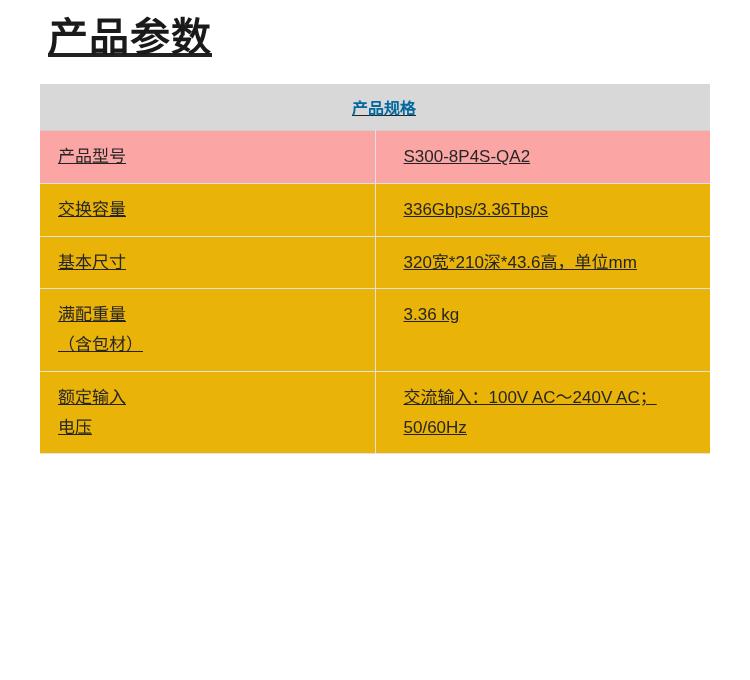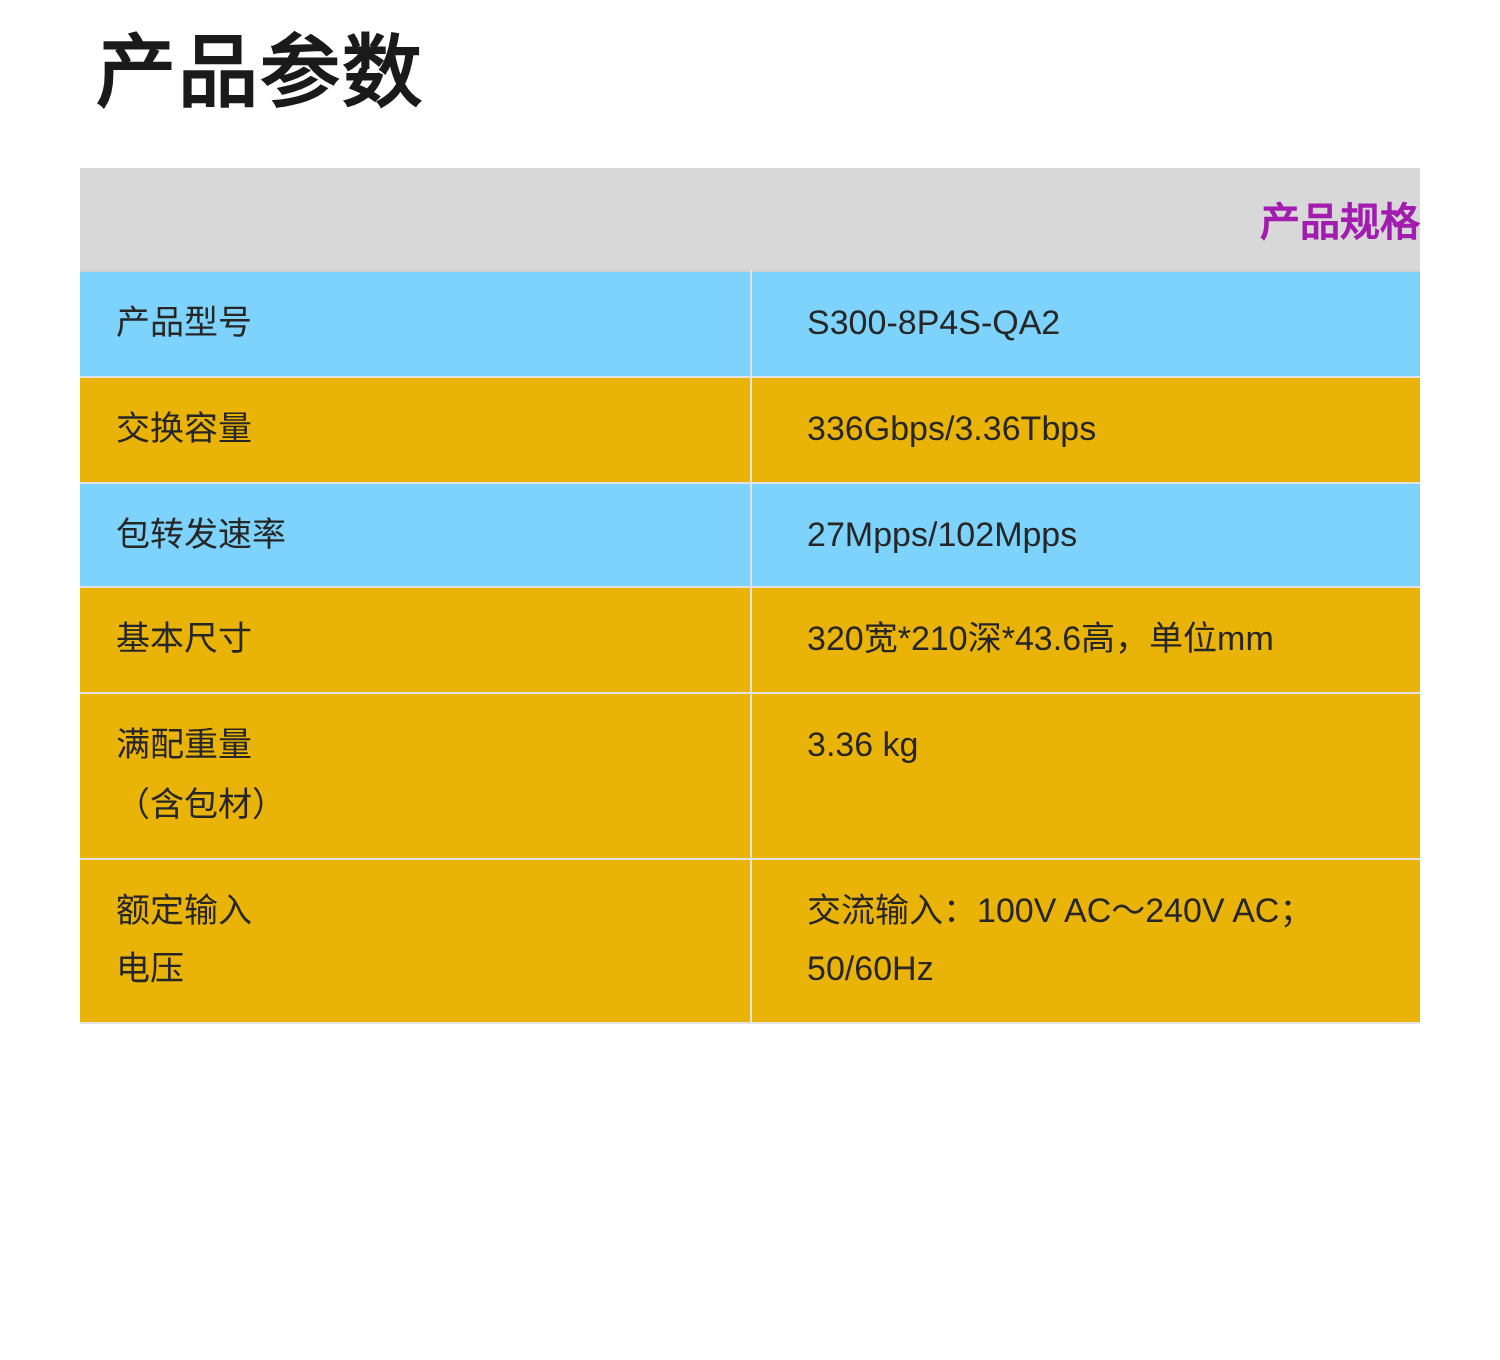--- a/index.html
+++ b/index.html
@@ -13,20 +13,21 @@
     font-family: "Liberation Sans", "DejaVu Sans", sans-serif;
     color: #222222;
     overflow: hidden;
   }
   .page {
     position: relative;
     width: 609px;
     height: 680px;
     box-sizing: border-box;
     padding: 0 40px;
+    text-decoration: underline;
   }
   .page-title {
     font-size: 40px;
     font-weight: bold;
     color: #1a1a1a;
     letter-spacing: 1px;
     padding-top: 12px;
     padding-left: 8px;
     margin: 0 0 22px 0;
     line-height: 1.25;
@@ -38,24 +39,24 @@
     font-size: 17px;
   }
   .spec-table tr {
     border-bottom: 1px solid #e2e2e2;
   }
   .spec-table .header-row {
     background: #d8d8d8;
     border-bottom: 1px solid #cfcfcf;
   }
   .spec-table .header-row th {
-    text-align: right;
+    text-align: center;
     font-weight: bold;
-    font-size: 20px;
-    color: #a21caf;
+    font-size: 16px;
+    color: #0369a1;
     padding: 11px 0 11px 18px;
   }
   .spec-table td.label {
     width: 165px;
     padding: 11px 0 11px 18px;
     vertical-align: top;
     color: #262626;
     line-height: 1.75;
     white-space: pre-line;
   }
@@ -64,21 +65,21 @@
     vertical-align: top;
     color: #262626;
     line-height: 1.75;
     border-left: 1px solid #e2e2e2;
     white-space: pre-line;
   }
   .row-shaded td {
     background: #eab308;
   }
   .row-plain td {
-    background: #7dd3fc;
+    background: #fca5a5;
   }
 </style>
 </head>
 <body>
 
 <div class="page">
 
   <h1 class="page-title">产品参数</h1>
 
   <table class="spec-table">
@@ -87,24 +88,20 @@
         <th colspan="2">产品规格</th>
       </tr>
     <tr class="row-plain">
           <td class="label">产品型号</td>
           <td class="value">S300-8P4S-QA2</td>
         </tr>
         <tr class="row-shaded">
           <td class="label">交换容量</td>
           <td class="value">336Gbps/3.36Tbps</td>
         </tr>
-        <tr class="row-plain">
-          <td class="label">包转发速率</td>
-          <td class="value">27Mpps/102Mpps</td>
-        </tr>
         <tr class="row-shaded">
           <td class="label">基本尺寸</td>
           <td class="value">320宽*210深*43.6高，单位mm</td>
         </tr>
         <tr class="row-shaded">
           <td class="label">满配重量
 （含包材）</td>
           <td class="value">3.36 kg</td>
         </tr>
         <tr class="row-shaded">

